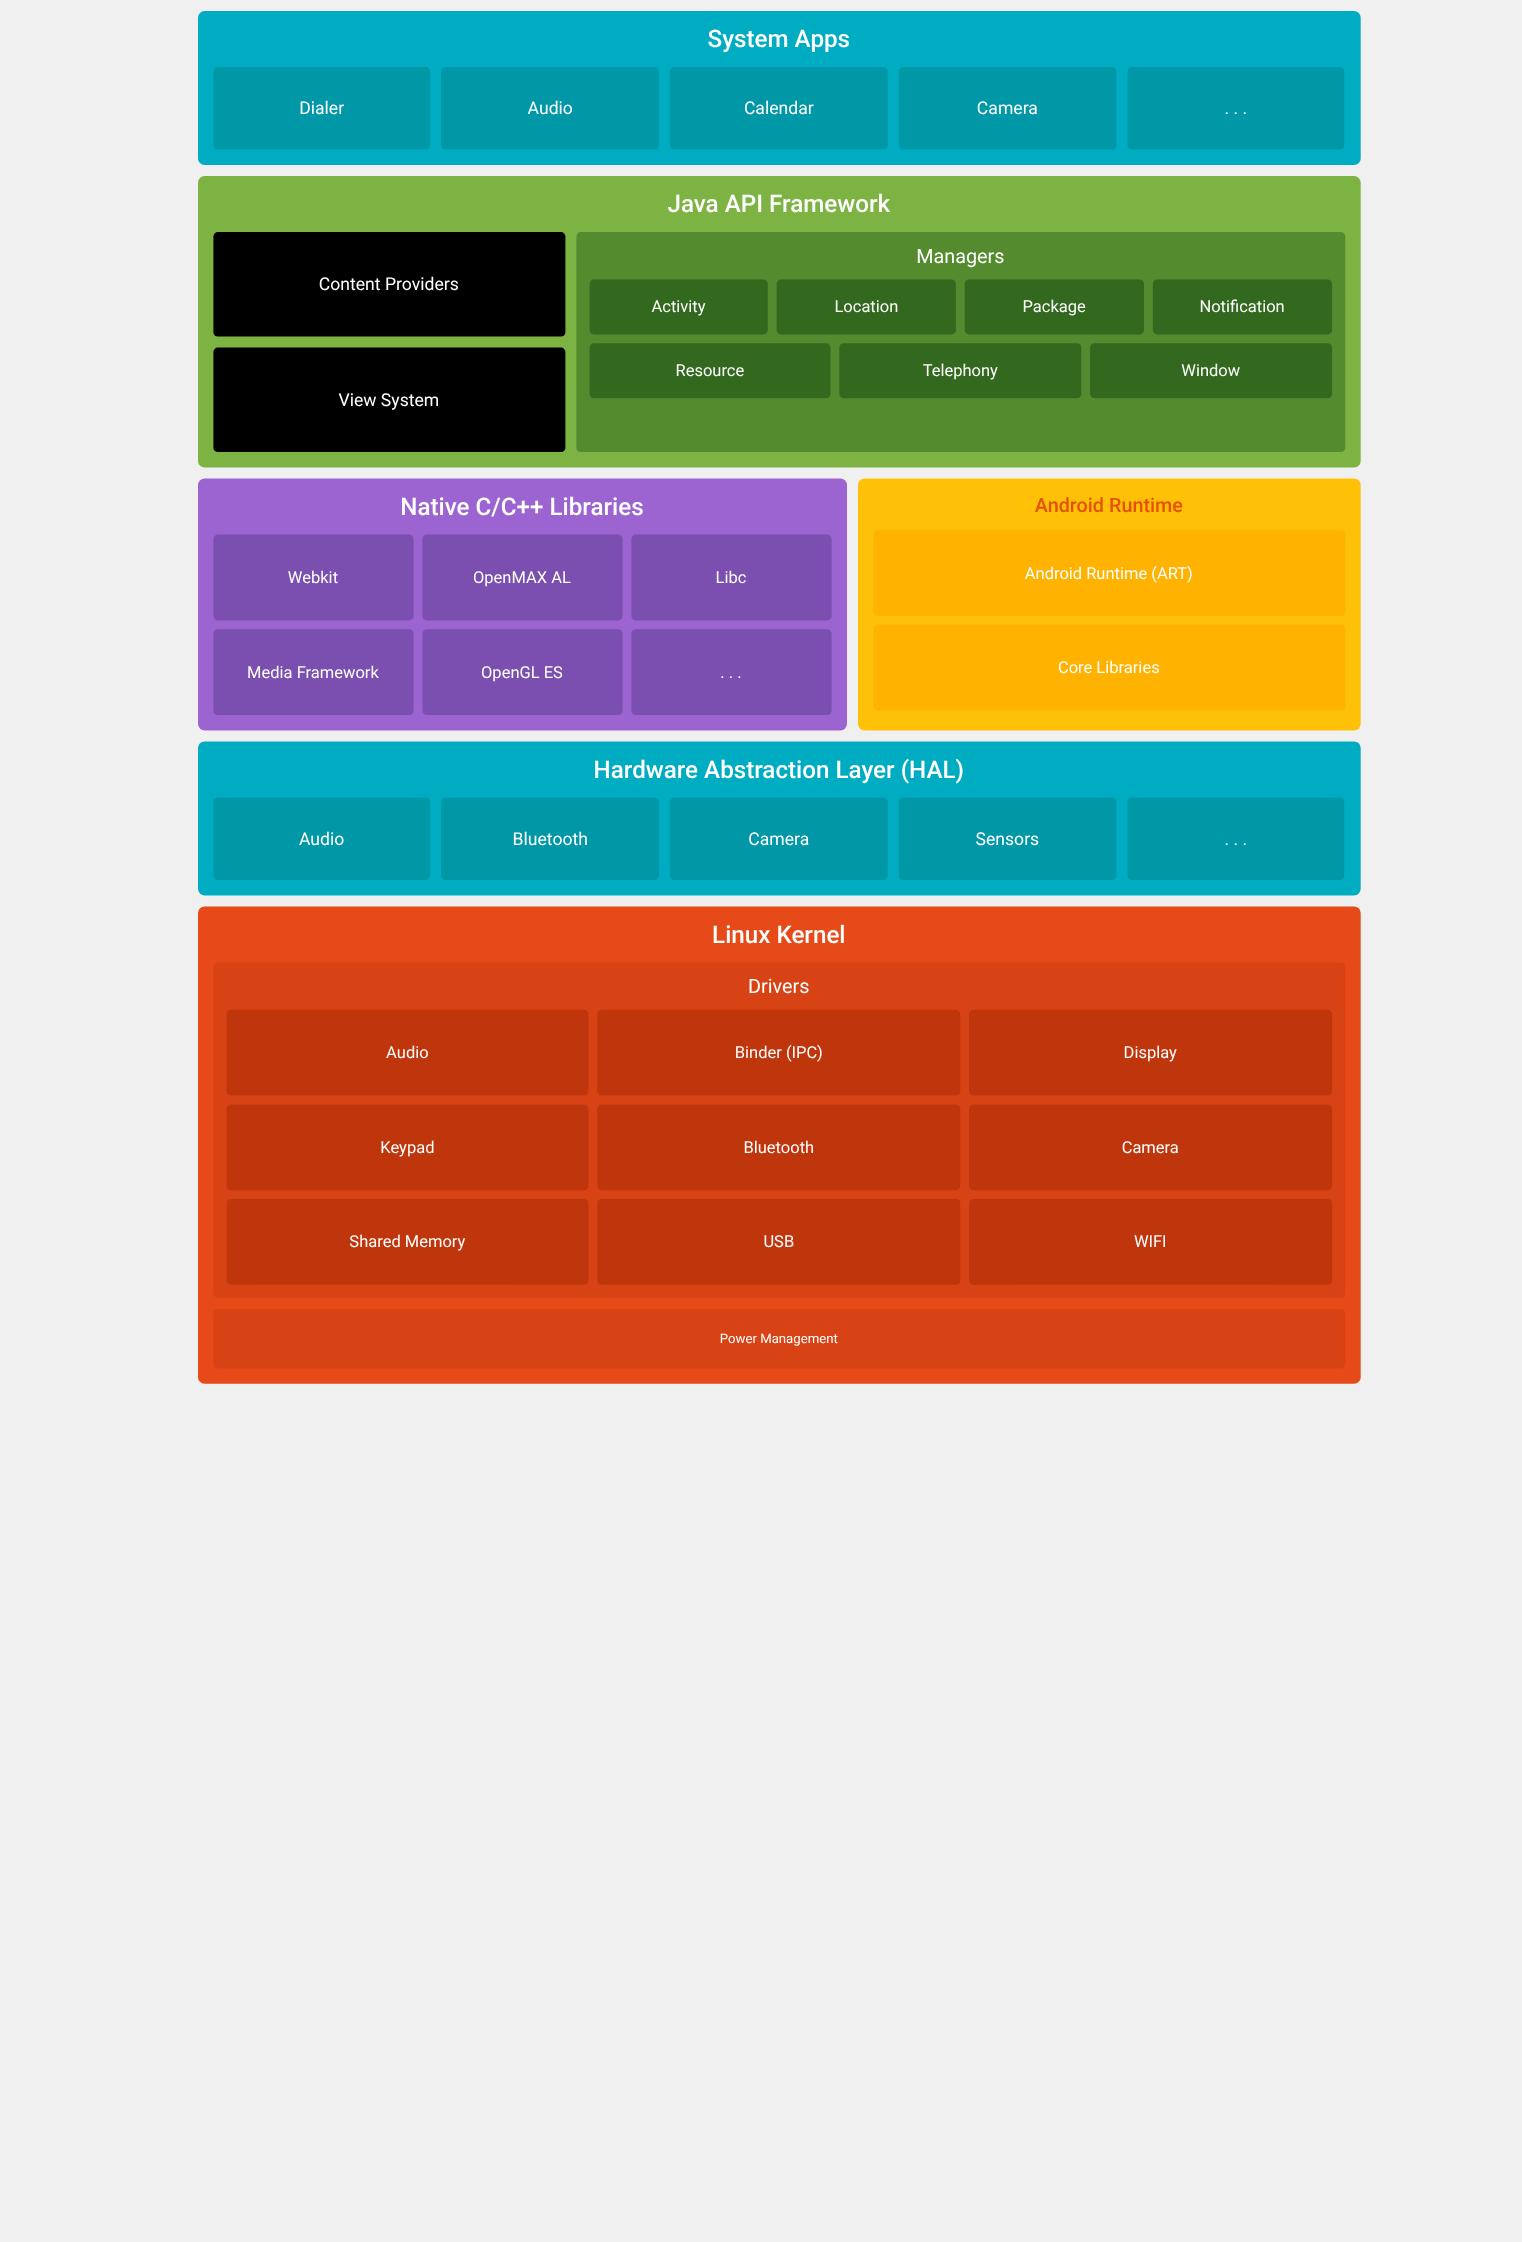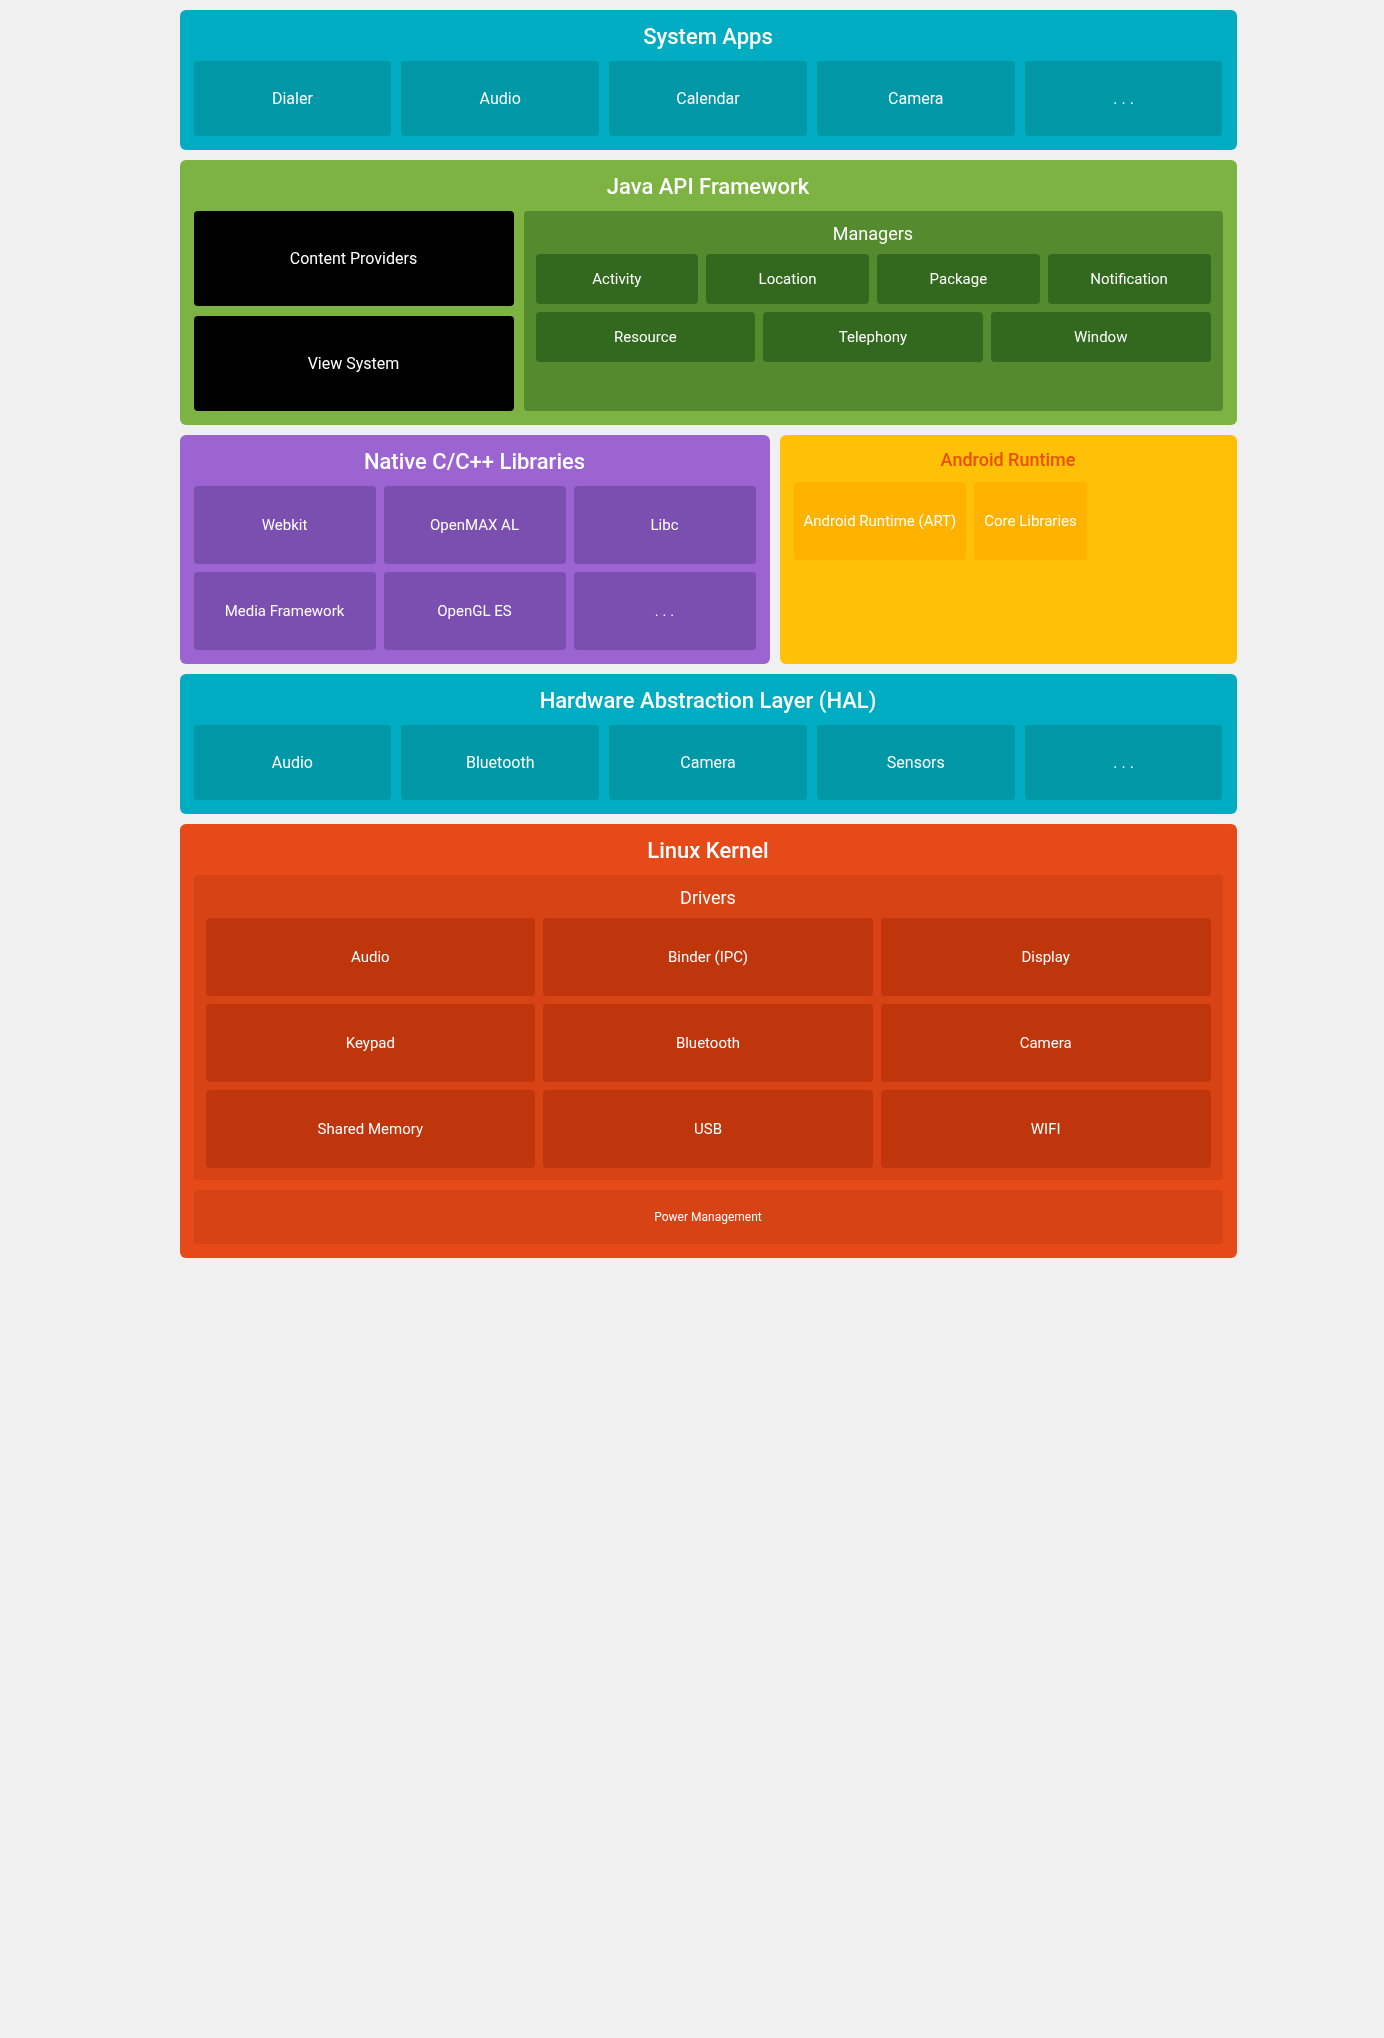--- a/index.html
+++ b/index.html
@@ -133,20 +133,21 @@
       border-radius: 6px;
       padding: 14px;
       flex: 1;
     }
     .android-runtime .layer-title {
       color: #E65100;
       font-size: 18px;
     }
     .android-runtime .boxes {
       display: flex;
+      flex-direction: column;
       gap: 8px;
     }
     .android-runtime .box {
       background: #FFB300;
       color: white;
       border-radius: 4px;
       padding: 30px 10px;
       text-align: center;
       font-size: 15px;
     }

